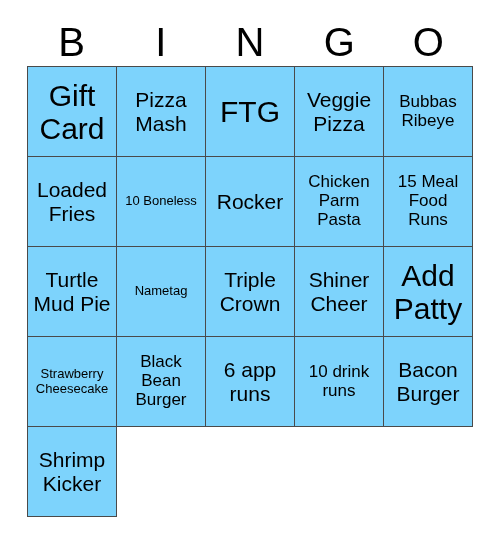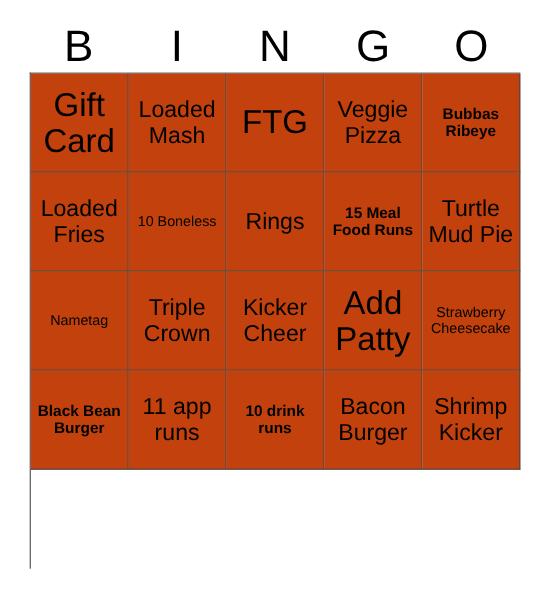--- a/index.html
+++ b/index.html
@@ -57,33 +57,33 @@
   .cell {
     border-right: 1px solid #4a4a4a;
     border-bottom: 1px solid #4a4a4a;
     box-sizing: border-box;
     display: flex;
     align-items: center;
     justify-content: center;
     text-align: center;
     padding: 2px 3px;
     overflow: hidden;
-    background: #c2410c;
+    background: #7dd3fc;
   }
   .cell .cell-text {
     display: block;
     width: 100%;
     line-height: 1.1;
     word-wrap: break-word;
   }
   
   .fs-xl .cell-text { font-size: 30px; }
   .fs-lg .cell-text { font-size: 25px; }
   .fs-md .cell-text { font-size: 21px; }
-  .fs-sm .cell-text { font-size: 14px; font-weight: bold; }
+  .fs-sm .cell-text { font-size: 17px; }
   .fs-xs .cell-text { font-size: 13px; }
 </style>
 </head>
 <body>
 
 <div id="card">
 
   <div id="header-row">
     <div class="header-letter">B</div>
     <div class="header-letter">I</div>
@@ -91,69 +91,72 @@
     <div class="header-letter">G</div>
     <div class="header-letter">O</div>
   </div>
 
   <div id="grid">
 
     <div class="cell fs-xl">
       <span class="cell-text">Gift Card</span>
     </div>
     <div class="cell fs-md">
-      <span class="cell-text">Loaded Mash</span>
+      <span class="cell-text">Pizza Mash</span>
     </div>
     <div class="cell fs-xl">
       <span class="cell-text">FTG</span>
     </div>
     <div class="cell fs-md">
       <span class="cell-text">Veggie Pizza</span>
     </div>
     <div class="cell fs-sm">
       <span class="cell-text">Bubbas Ribeye</span>
     </div>
 
     <div class="cell fs-md">
       <span class="cell-text">Loaded Fries</span>
     </div>
     <div class="cell fs-xs">
       <span class="cell-text">10 Boneless</span>
     </div>
     <div class="cell fs-md">
-      <span class="cell-text">Rings</span>
+      <span class="cell-text">Rocker</span>
+    </div>
+    <div class="cell fs-sm">
+      <span class="cell-text">Chicken Parm Pasta</span>
     </div>
 
     <div class="cell fs-sm">
       <span class="cell-text">15 Meal Food Runs</span>
     </div>
     <div class="cell fs-md">
       <span class="cell-text">Turtle Mud Pie</span>
     </div>
     <div class="cell fs-xs">
       <span class="cell-text">Nametag</span>
     </div>
     <div class="cell fs-md">
       <span class="cell-text">Triple Crown</span>
     </div>
     <div class="cell fs-md">
-      <span class="cell-text">Kicker Cheer</span>
+      <span class="cell-text">Shiner Cheer</span>
     </div>
 
     <div class="cell fs-xl">
       <span class="cell-text">Add Patty</span>
     </div>
     <div class="cell fs-xs">
       <span class="cell-text">Strawberry Cheesecake</span>
     </div>
     <div class="cell fs-sm">
       <span class="cell-text">Black Bean Burger</span>
     </div>
     <div class="cell fs-md">
-      <span class="cell-text">11 app runs</span>
+      <span class="cell-text">6 app runs</span>
     </div>
     <div class="cell fs-sm">
       <span class="cell-text">10 drink runs</span>
     </div>
 
     <div class="cell fs-md">
       <span class="cell-text">Bacon Burger</span>
     </div>
     <div class="cell fs-md">
       <span class="cell-text">Shrimp Kicker</span>

